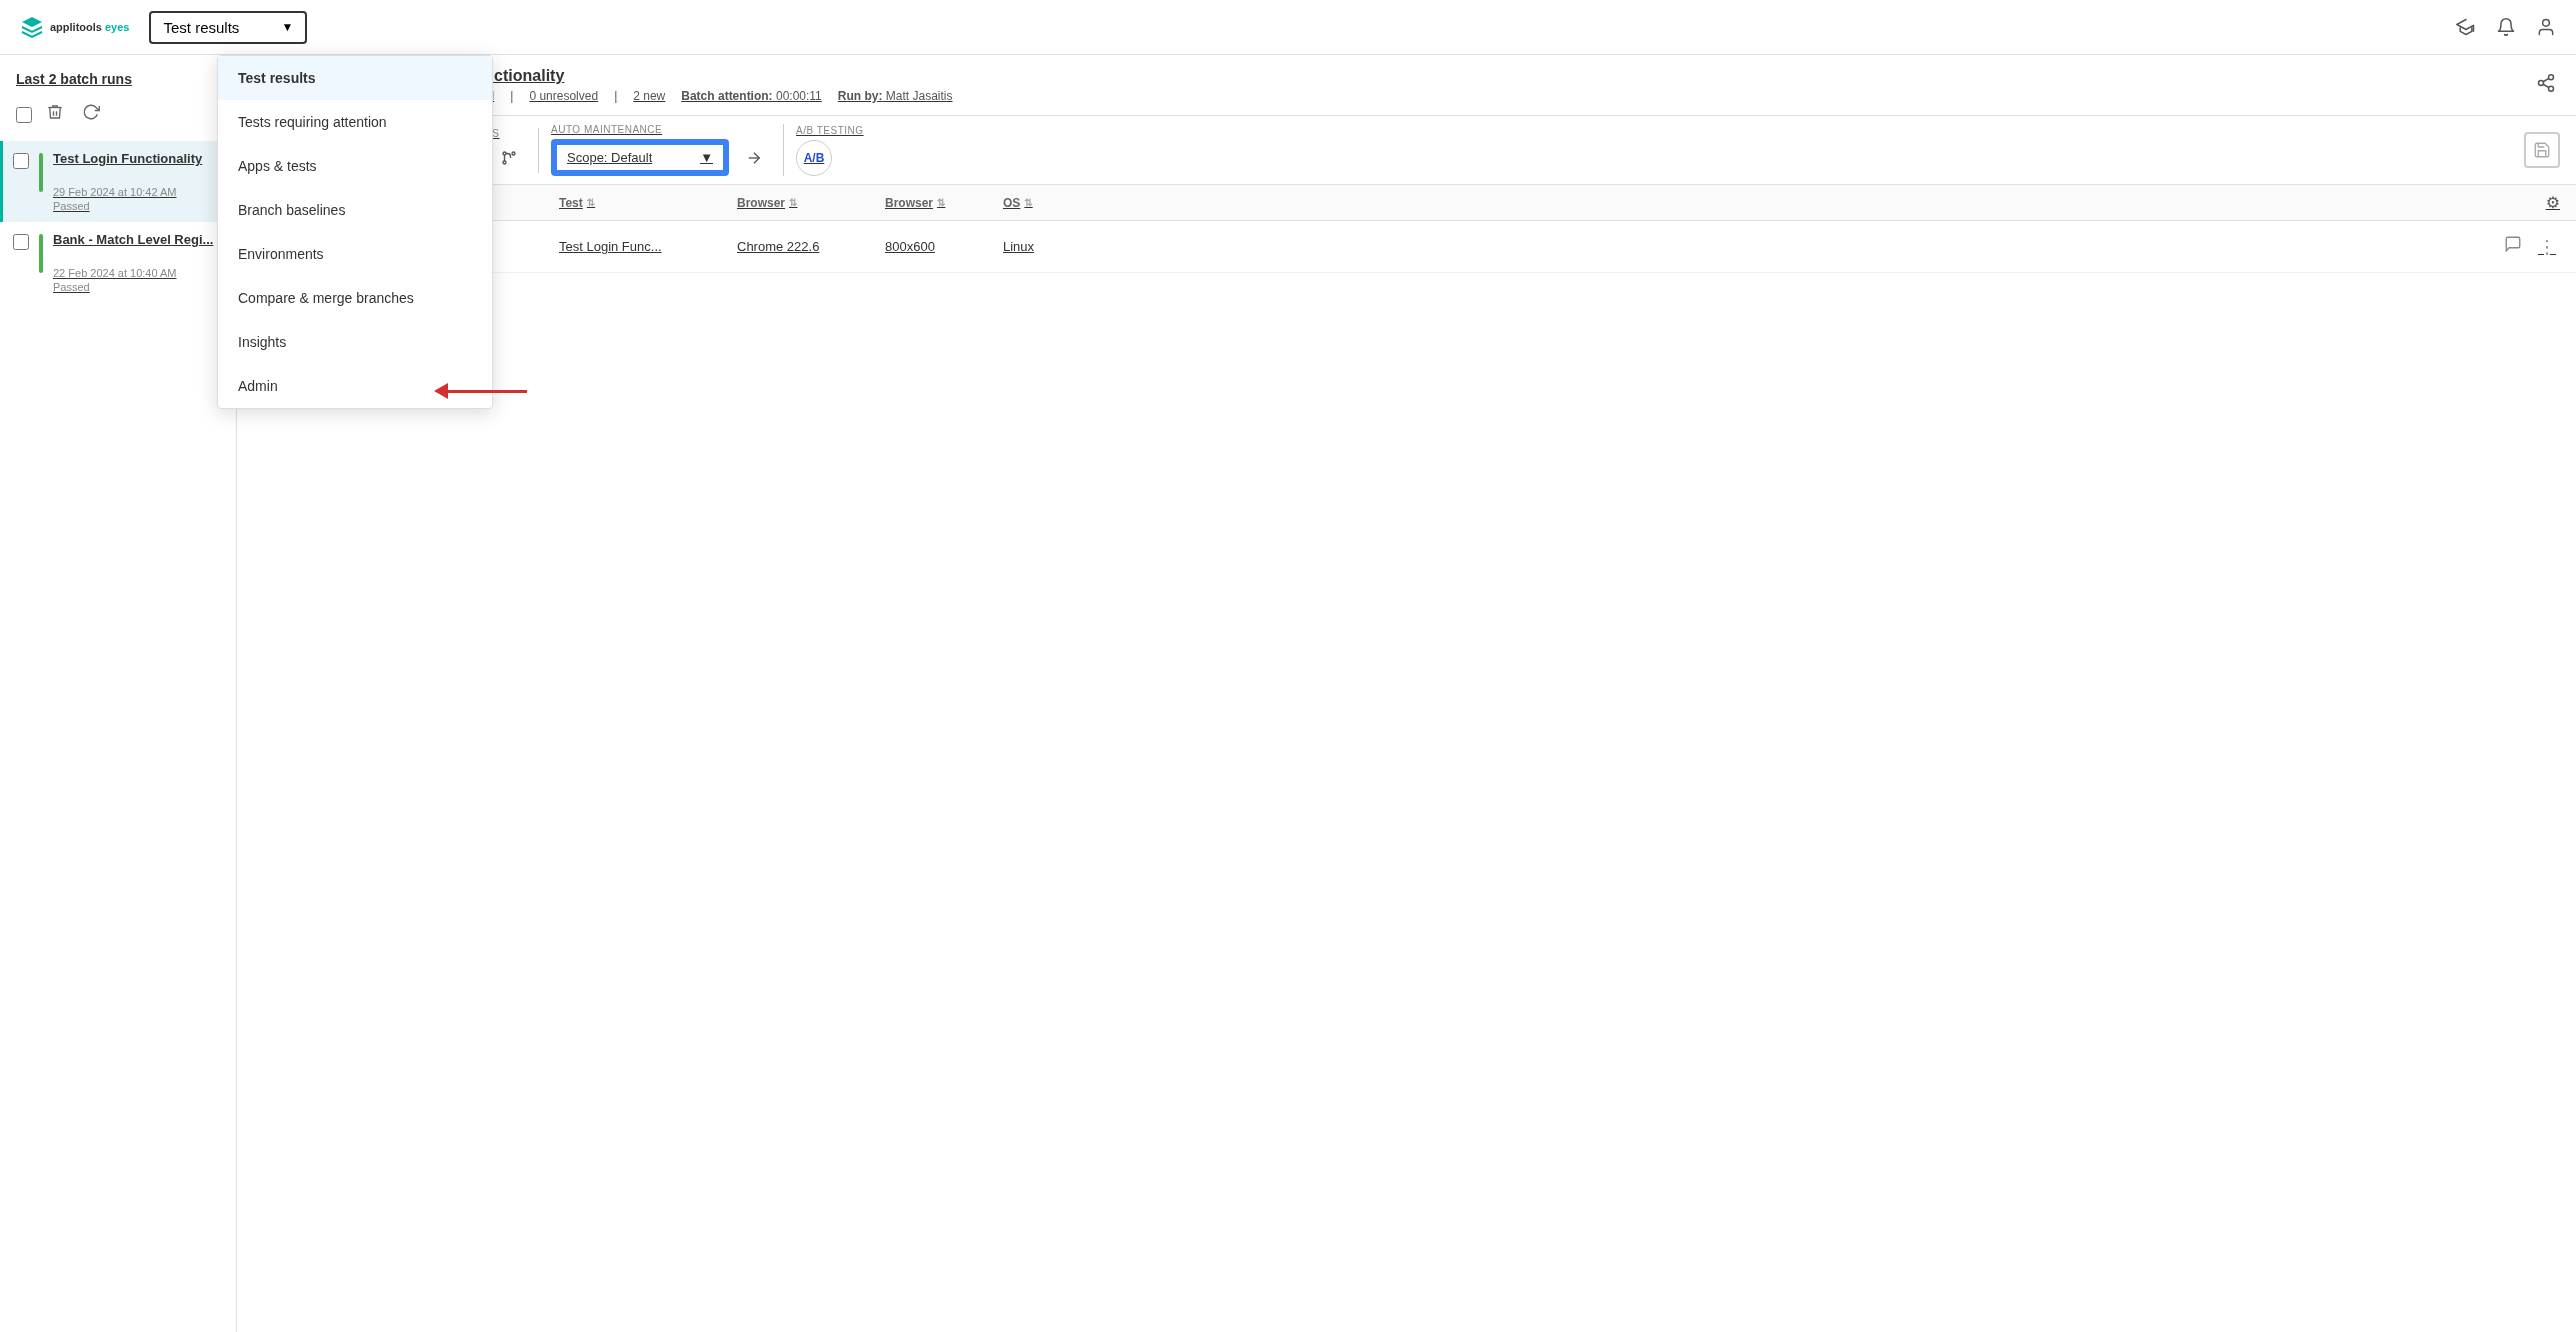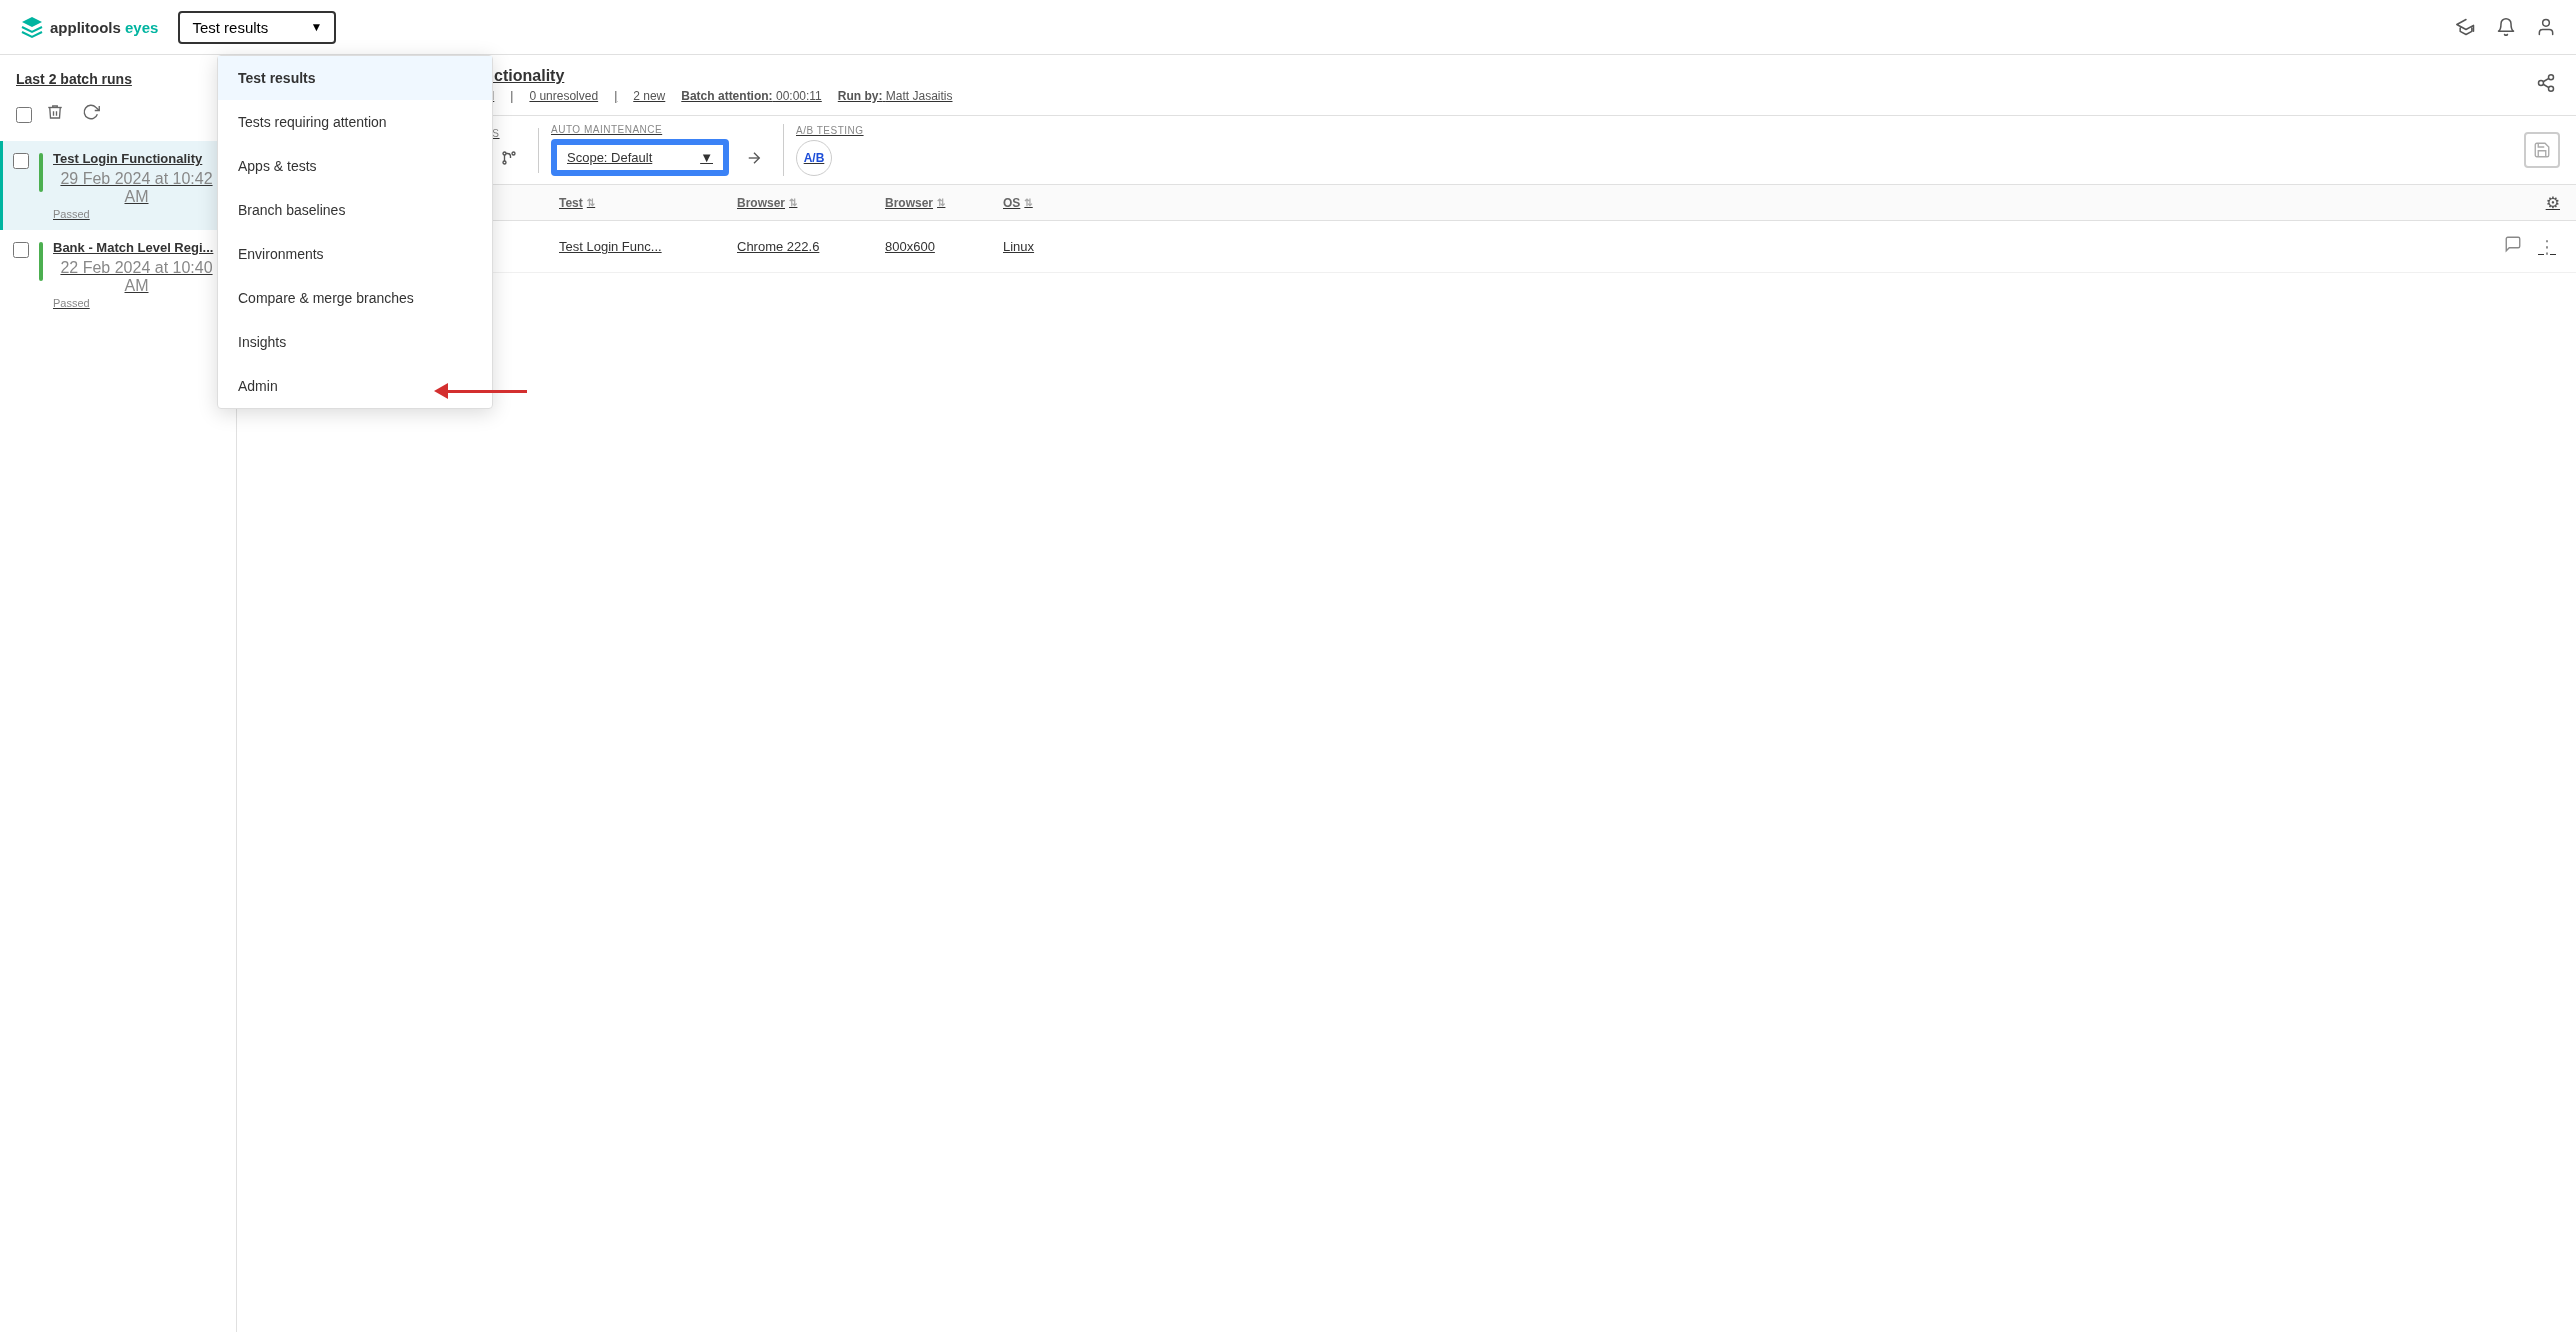--- a/index.html
+++ b/index.html
@@ -108,21 +108,21 @@
     .sidebar-item-indicator {
       width: 4px;
       height: 39px;
       border-radius: 2px;
       flex-shrink: 0;
       margin-top: 2px;
     }
     .sidebar-item-indicator.green { background: #4caf50; }
     .sidebar-item-content { flex: 1; }
     .sidebar-item-name { font-weight: 600; font-size: 13px; }
-    .sidebar-item-date { color: #888; font-size: 16px; margin-top: 4px; text-align: center; }
+    .sidebar-item-date { color: #888; font-size: 11px; margin-top: 20px; }
     .sidebar-item-status { color: #888; font-size: 11px; margin-top: 2px; }
     .sidebar-checkbox {
       width: 16px;
       height: 16px;
       flex-shrink: 0;
       margin-top: 2px;
     }
 
     
     .content {
@@ -360,21 +360,21 @@
 <body>
 
 <div class="header">
   <div style="display:flex;align-items:center;gap:20px;">
     <div class="logo">
       <svg class="logo-icon" viewBox="0 0 24 24" fill="none">
         <path d="M12 2L2 7l10 5 10-5-10-5z" fill="#00b4a0"></path>
         <path d="M2 17l10 5 10-5" stroke="#00b4a0" stroke-width="2" fill="none"></path>
         <path d="M2 12l10 5 10-5" stroke="#00b4a0" stroke-width="2" fill="none"></path>
       </svg>
-      <span style="color:#333;font-size:15px;font-weight:600;">applitools <span style="color:#00b4a0;">eyes</span></span>
+      <span style="color:#333;font-size:11px;font-weight:600;">applitools <span style="color:#00b4a0;">eyes</span></span>
     </div>
 
     <button class="header-dropdown">
       <span>Test results</span>
       <span style="font-size:12px;">▼</span>
     </button>
   </div>
 
   <div class="header-icons">
     <button class="header-icon-btn">

